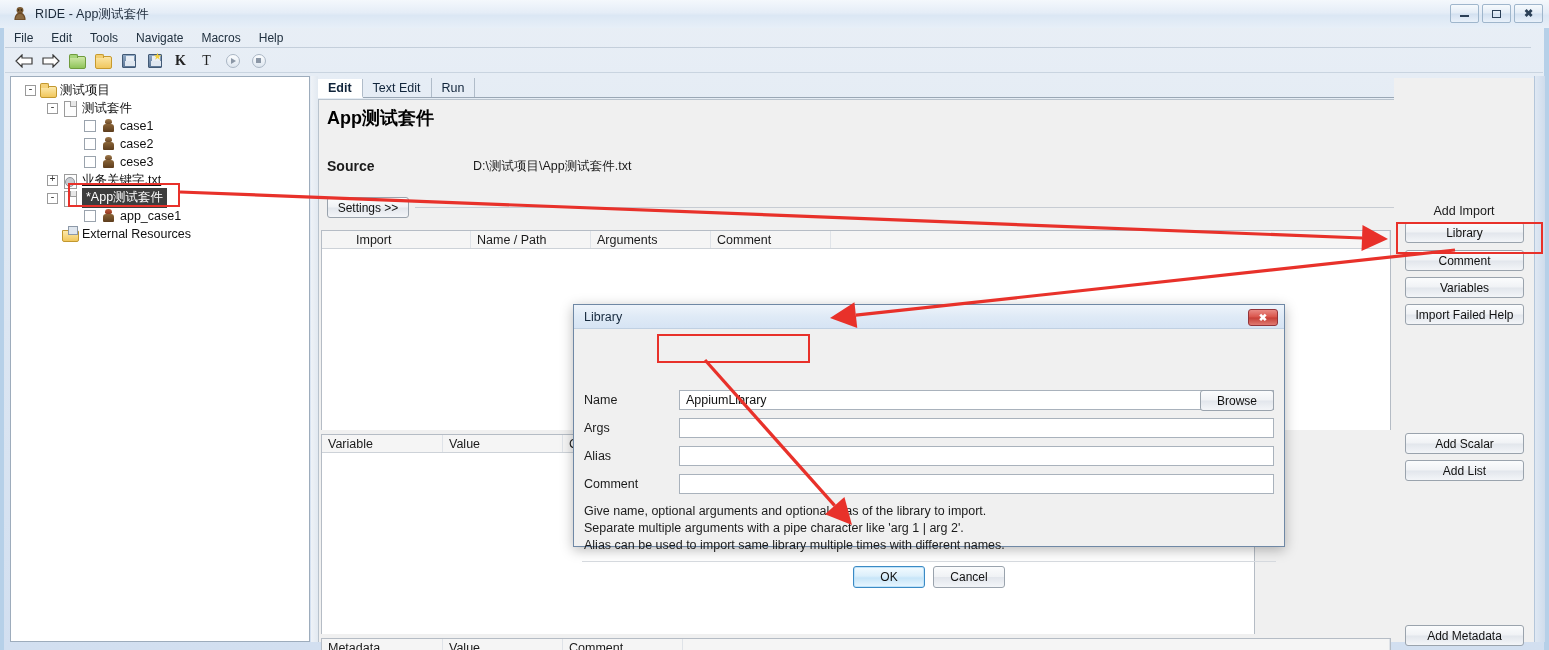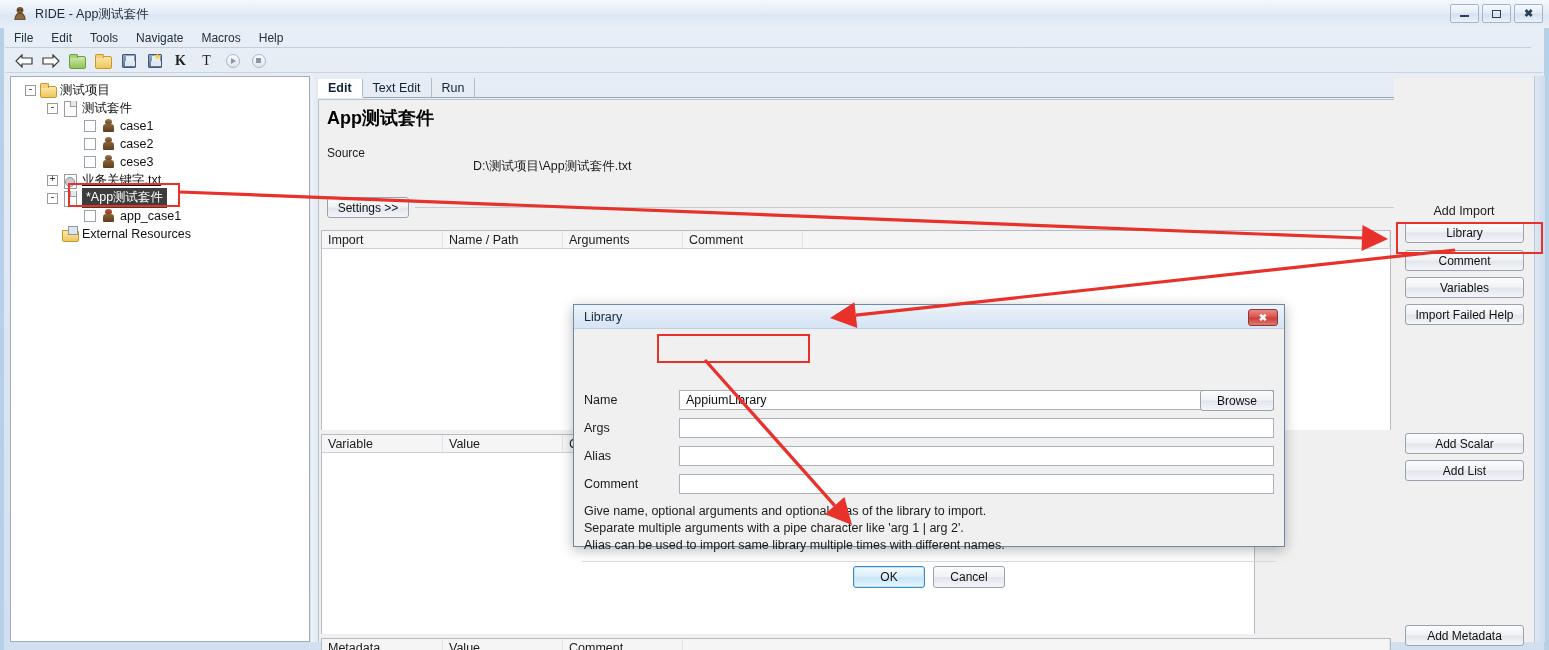--- a/index.html
+++ b/index.html
@@ -231,21 +231,21 @@
     background: #f0f0f0;
     border-left: 1px solid #b9c3cd;
     border-top: 1px solid #b9c3cd;
   }
 
   .suite-title {
     position: absolute; left: 8px; top: 6px;
     font-size: 18px; font-weight: bold; color: #000;
   }
   .src-label {
-    position: absolute; left: 8px; top: 46px; font-size: 12px; color: #1b1b1b;
+    position: absolute; left: 8px; top: 58px; font-size: 14px; color: #1b1b1b; font-weight: bold;
   }
   .src-value {
     position: absolute; left: 154px; top: 58px; font-size: 12.5px; color: #1b1b1b;
   }
   .settings-btn {
     position: absolute; left: 8px; top: 97px;
     width: 82px; height: 21px;
     font-size: 12px; color: #111;
     border: 1px solid #9aa3ad; border-radius: 3px;
     background: linear-gradient(to bottom,#fbfcfd 0%,#f0f2f5 48%,#e2e6ec 52%,#f3f5f8 100%);
@@ -519,21 +519,21 @@
 
     <div class="edit-body">
       <div class="suite-title">App测试套件</div>
       <div class="src-label">Source</div>
       <div class="src-value">D:\测试项目\App测试套件.txt</div>
       <div class="settings-btn">Settings &gt;&gt;</div>
       <div class="settings-rule"></div>
 
       <div class="grid" id="import-grid" style="top:130px; width:1070px; height:200px;">
         <div class="grid-head">
-          <div class="gh" style="width:121px;">Import</div>
+          <div class="gh" style="width:121px;margin-left:28px;">Import</div>
           <div class="gh" style="width:120px;">Name / Path</div>
           <div class="gh" style="width:120px;">Arguments</div>
           <div class="gh" style="width:120px;">Comment</div>
           <div class="gh" style="flex:1;"></div>
         </div>
         <div class="grid-body" style="height:181px;"></div>
       </div>
 
       <div class="grid" id="variable-grid" style="top:334px; width:934px; height:200px;">
         <div class="grid-head">

